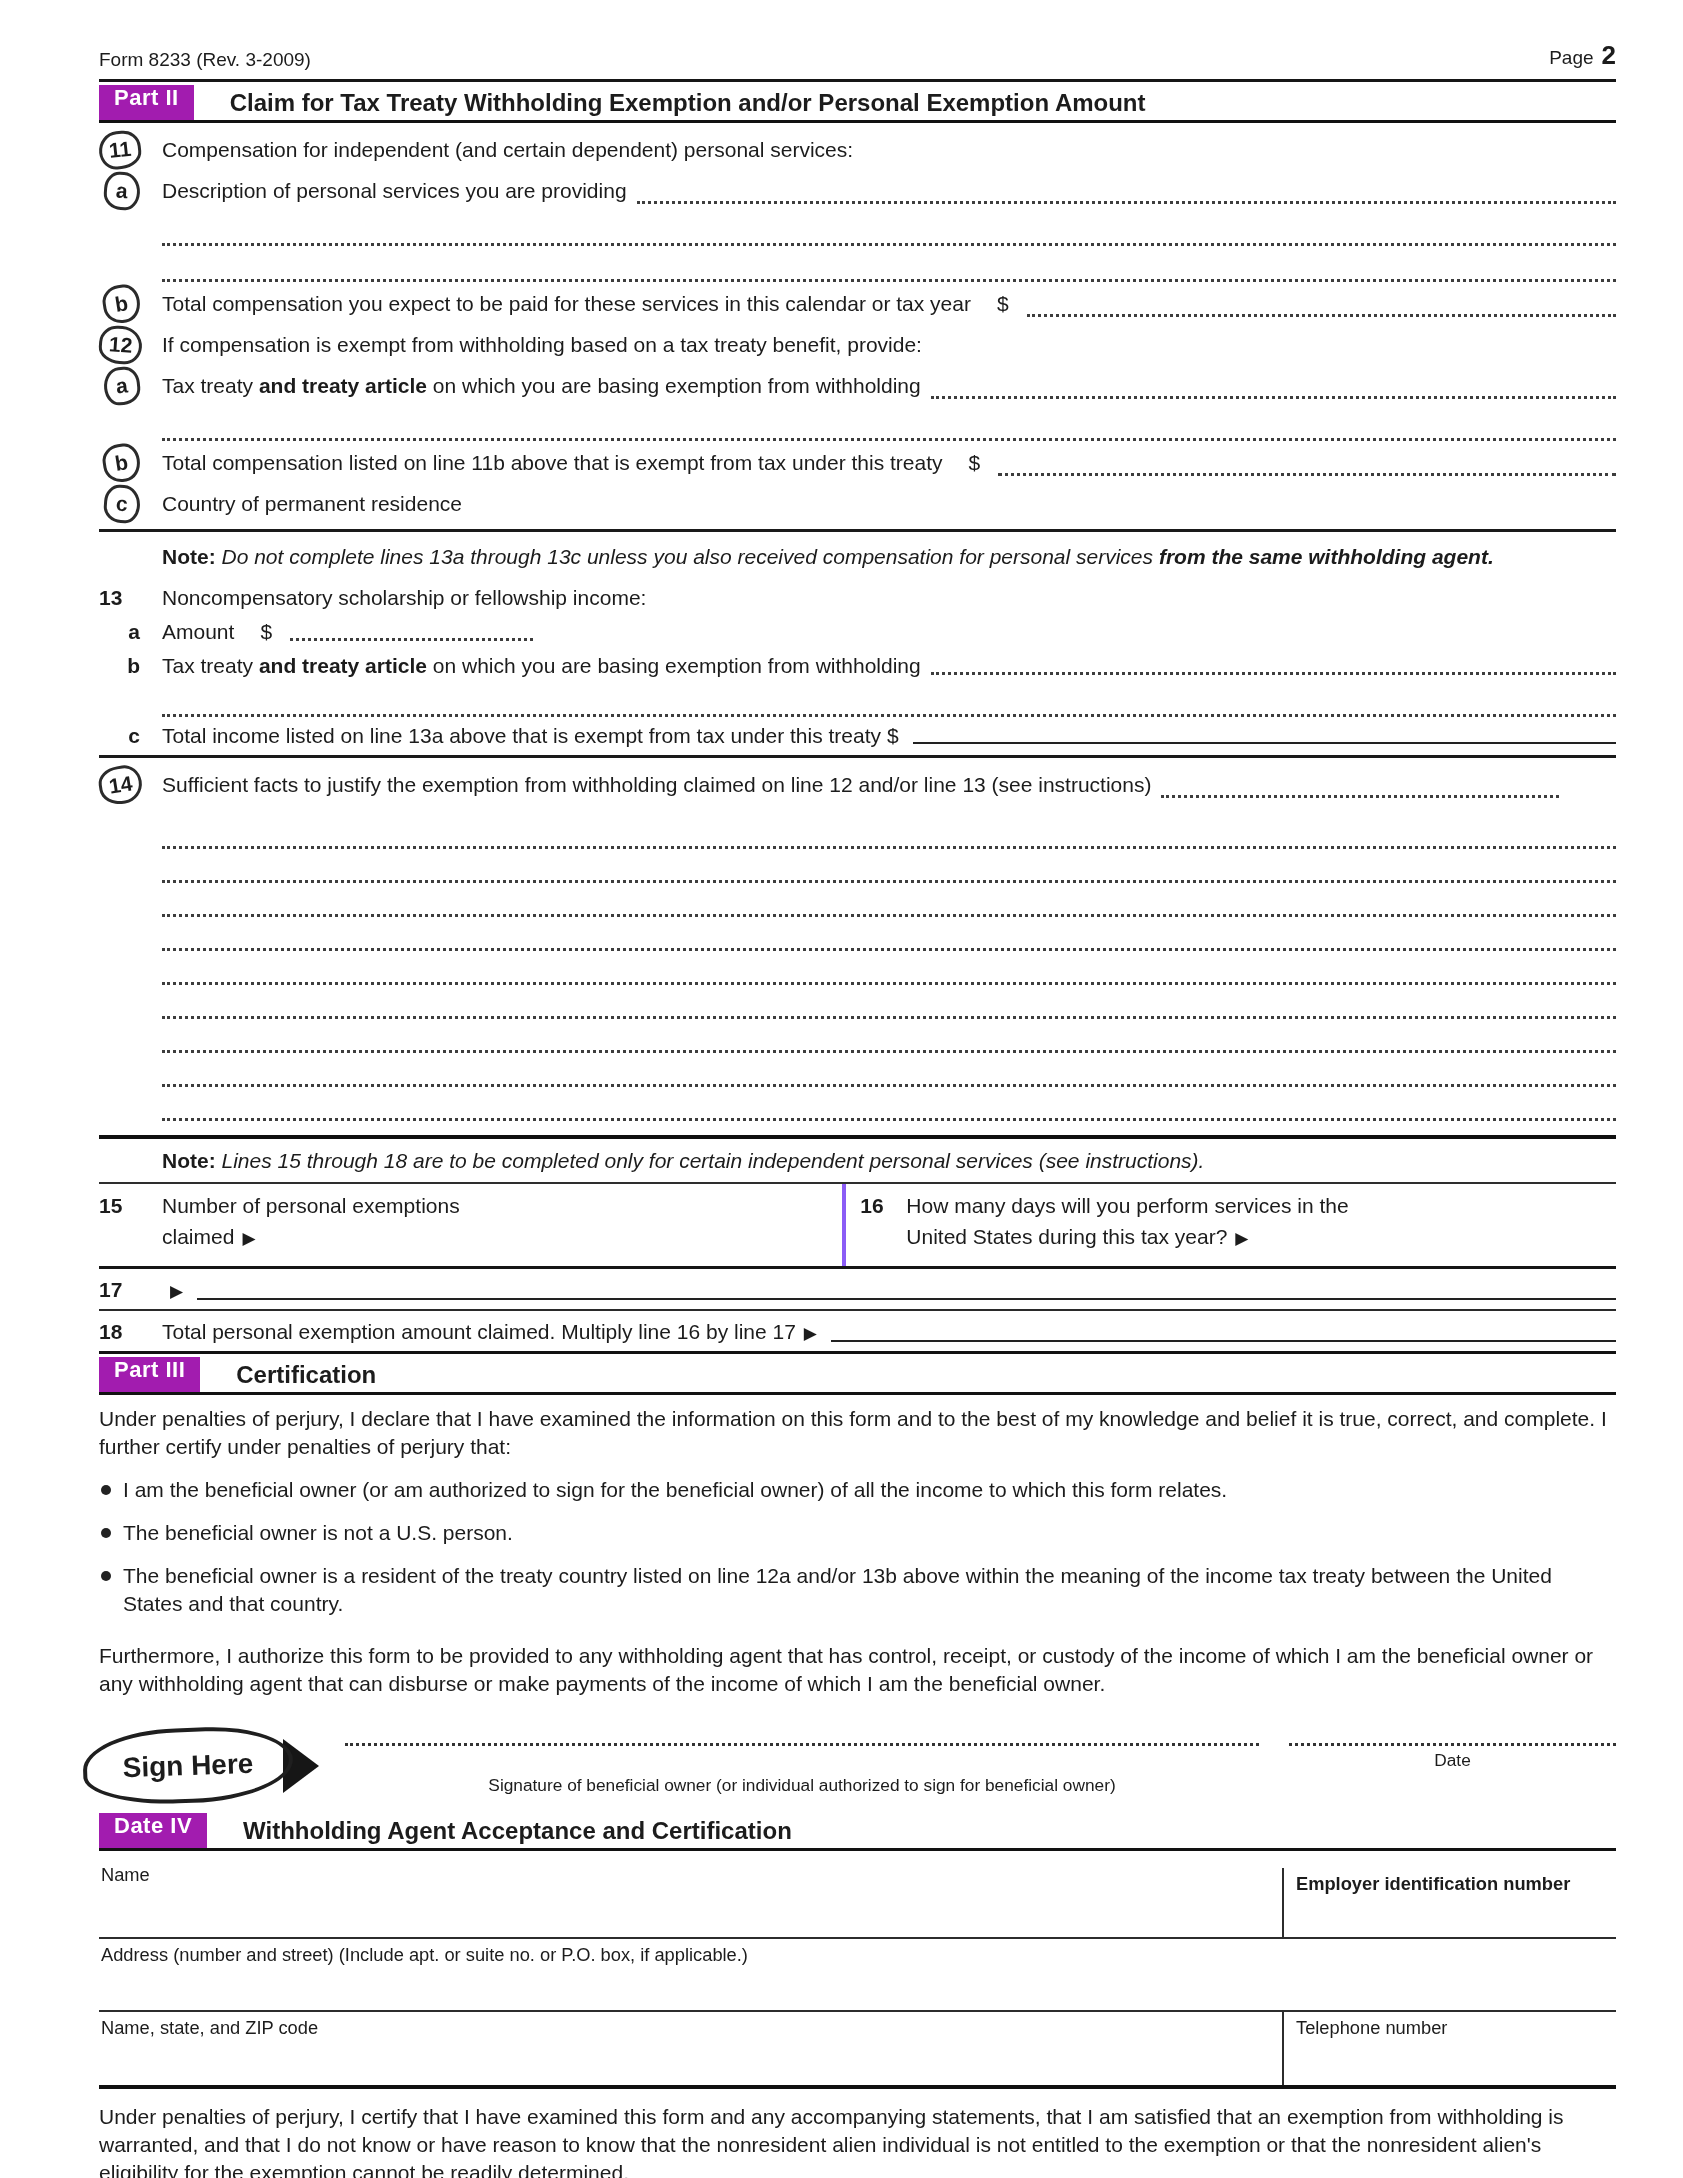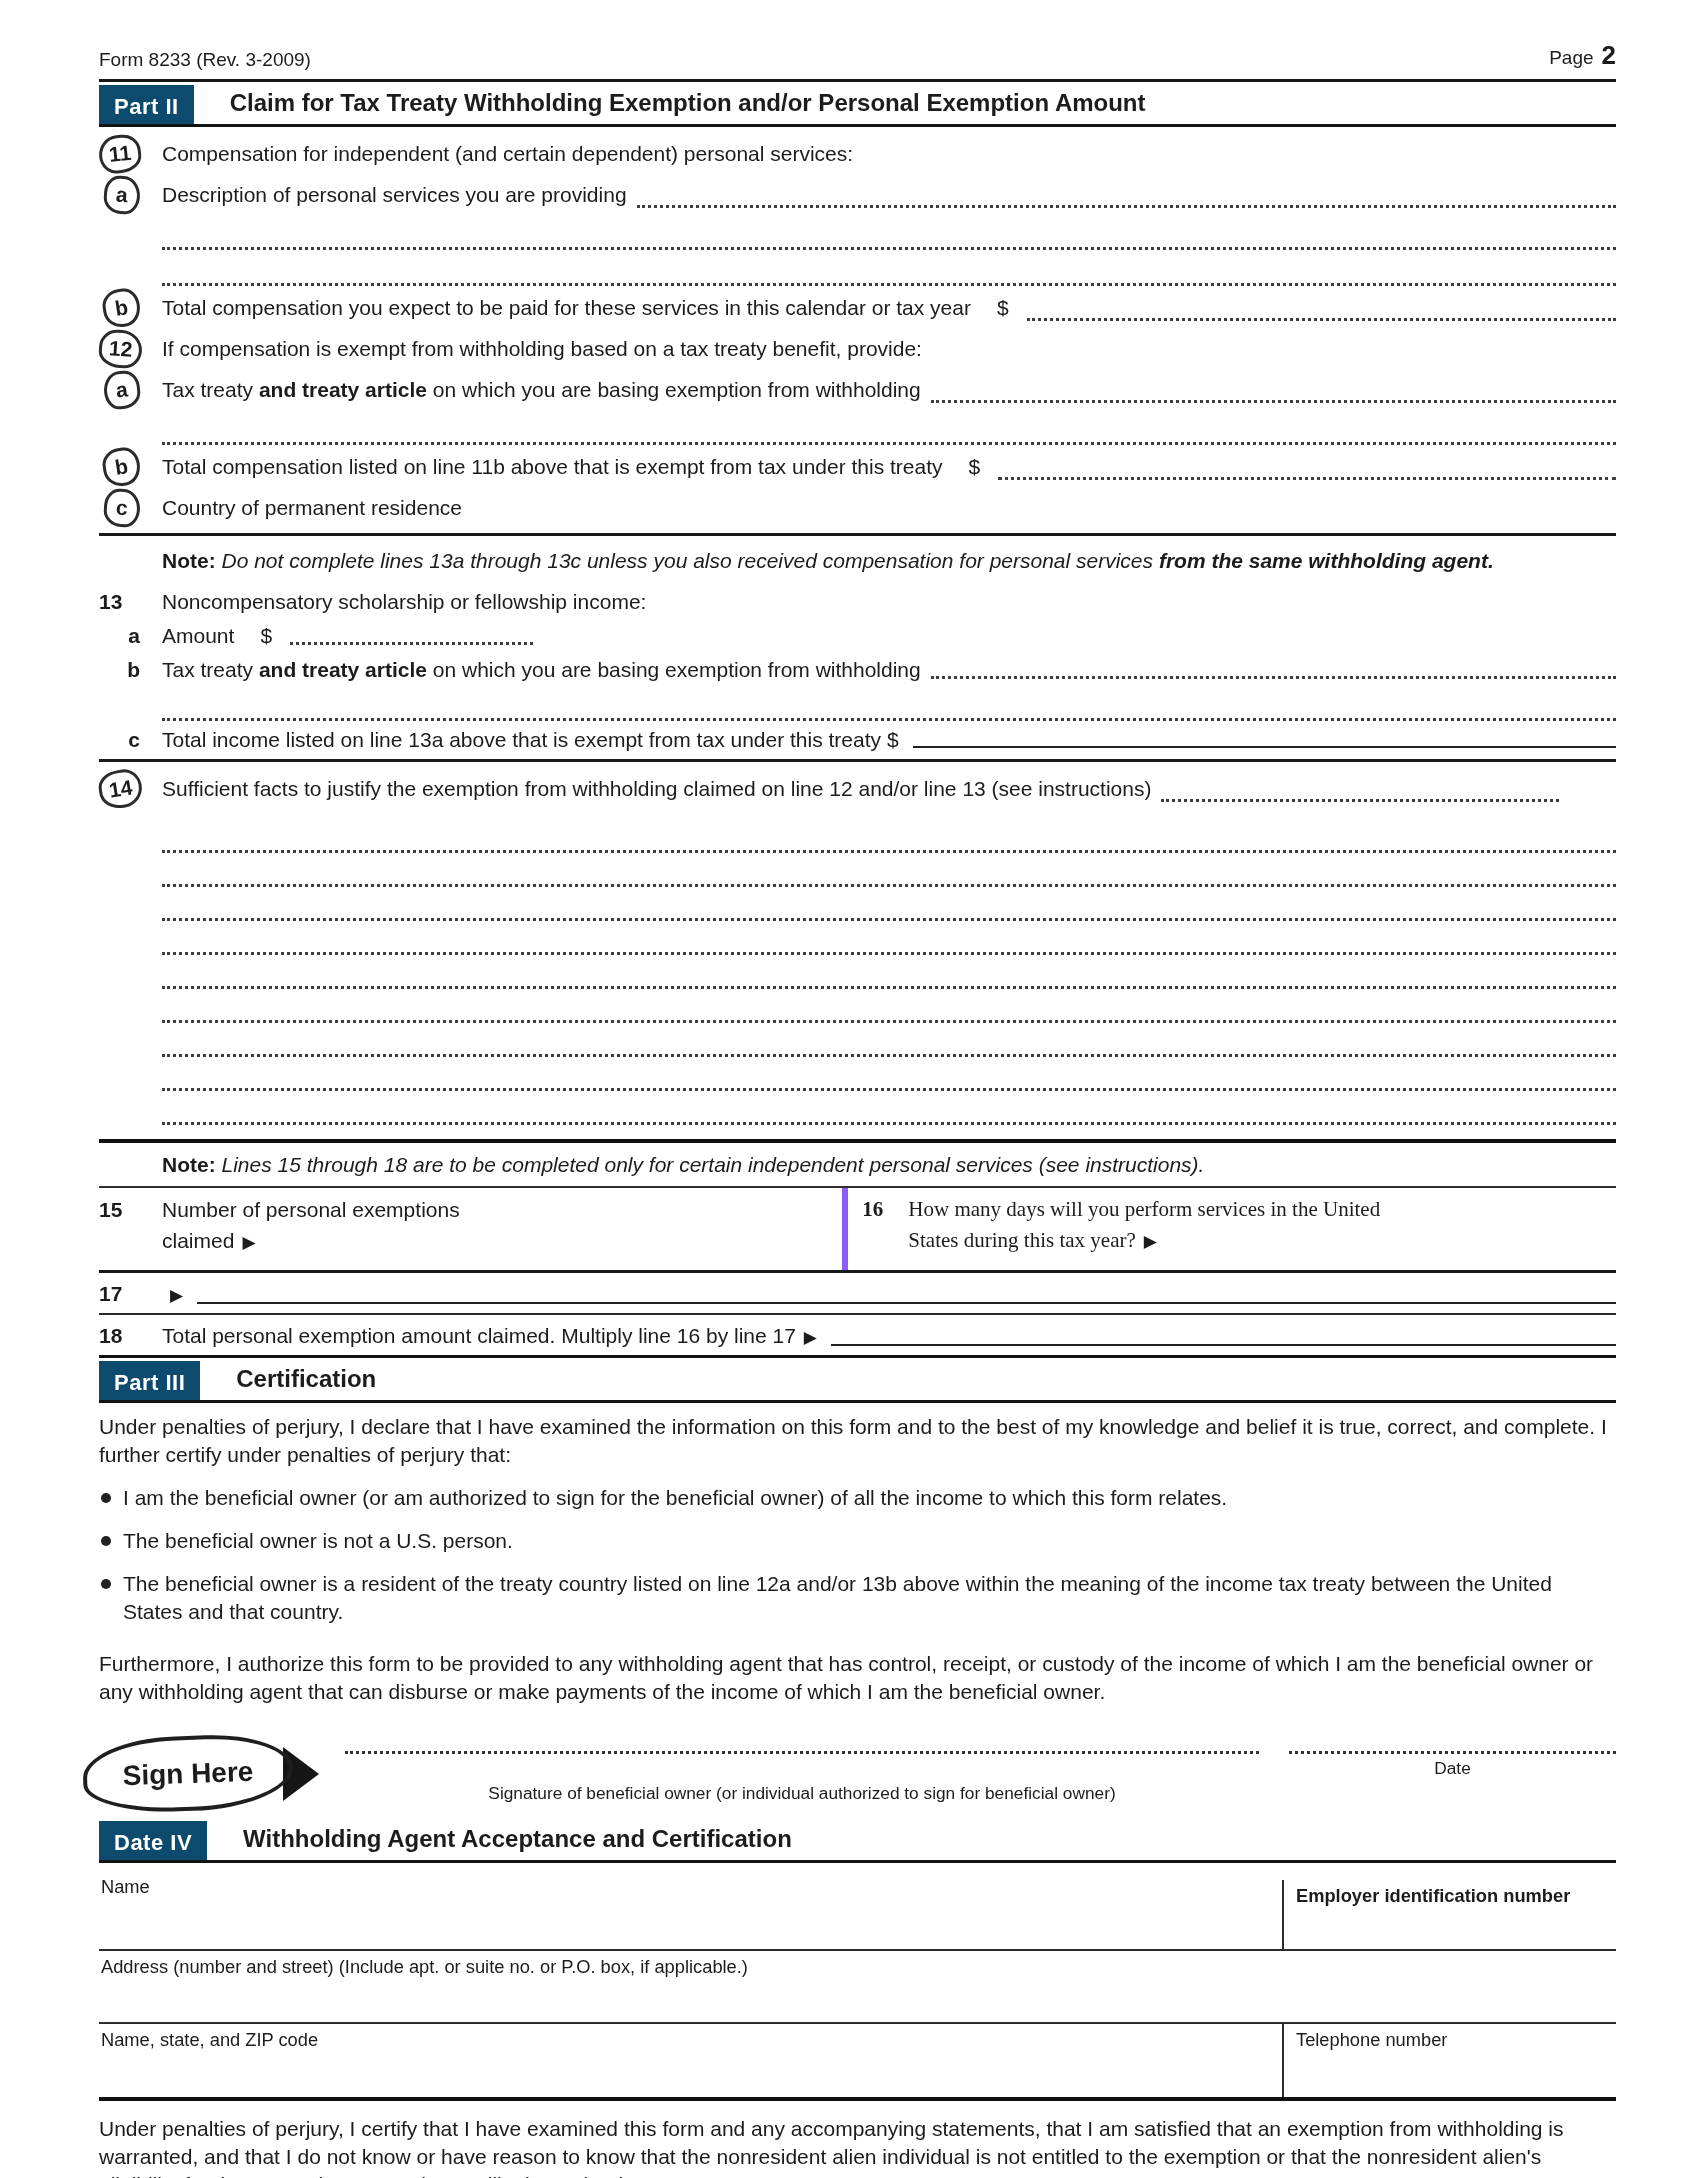--- a/index.html
+++ b/index.html
@@ -8,22 +8,22 @@
          -webkit-font-smoothing:antialiased; }
   .page { width:1683px; height:2178px; padding:40px 67px 0 99px; position:relative; }
 
   
   .hdr { display:flex; justify-content:space-between; align-items:flex-end;
          font-size:19px; padding-bottom:8px; border-bottom:3px solid #161616; }
   .hdr .pageno { font-size:26px; font-weight:bold; margin-left:8px; }
 
   
   .partbar { display:flex; align-items:stretch; border-bottom:3px solid #121212; margin:3px 0 8px; }
-  .ptag { background:#0c4a6e; color:#fff; font-weight:bold; font-size:22px;
-          padding:9px 15px 4px; letter-spacing:0.5px; }
+  .ptag { background:#a21caf; color:#fff; font-weight:bold; font-size:22px;
+          padding:0 15px 4px; letter-spacing:0.5px; }
   .ptitle { font-weight:bold; font-size:24px; padding:4px 0 3px 36px; }
 
   
   .fline { display:flex; align-items:baseline; font-size:21px; line-height:31px; margin:3px 0; }
   .gut { flex:0 0 63px; font-weight:bold; position:relative; }
   .gut.letter { text-align:right; padding-right:22px; }
   .b { font-weight:bold; }
   .lead { flex:1 1 auto; border-bottom:3px dotted #3d3d3d; align-self:flex-end;
           margin:0 0 6px 10px; min-width:40px; height:4px; }
   .lead.short250 { flex:0 0 243px; }
@@ -45,21 +45,21 @@
   .note .ital { font-style:italic; }
   .note .bital { font-style:italic; font-weight:bold; }
 
   .hrule { border-top:4px solid #101010; margin-top:14px; }
   .noterow { border-bottom:2px solid #2e2e2e; padding:4px 0 6px; }
 
   
   .exrow { display:flex; border-bottom:3px solid #161616; }
   .excell { display:flex; align-items:baseline; font-size:21px; line-height:31px; padding:6px 0 12px; }
   .excell.left { flex:0 0 49%; }
-  .excell.right { flex:1 1 auto; border-left:6px solid #8b5cf6; padding-left:14px;font-family:Liberation Serif, serif; }
+  .excell.right { flex:1 1 auto; border-left:4px solid #8b5cf6; padding-left:14px; }
   .excell .gut2 { flex:0 0 63px; font-weight:bold; }
   .excell.right .gut2 { flex:0 0 46px; }
   .wrapbox15 { max-width:307px; }
   .wrapbox16 { max-width:495px; }
   .arr { font-size:17px; letter-spacing:0; margin-left:8px; }
 
   .line17 { border-bottom:2px solid #2a2a2a; }
   .line18 { border-bottom:3px solid #121212; }
   .solidlead { flex:1 1 auto; border-bottom:2.5px solid #222; align-self:flex-end;
                margin:0 0 7px 14px; height:4px; }

